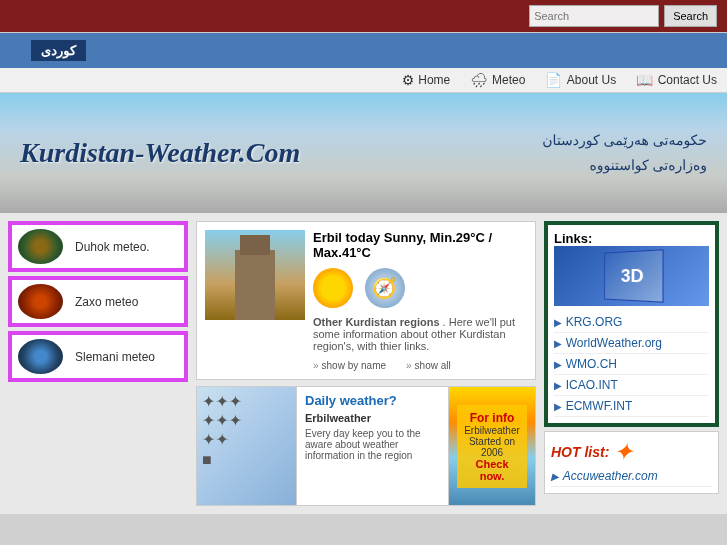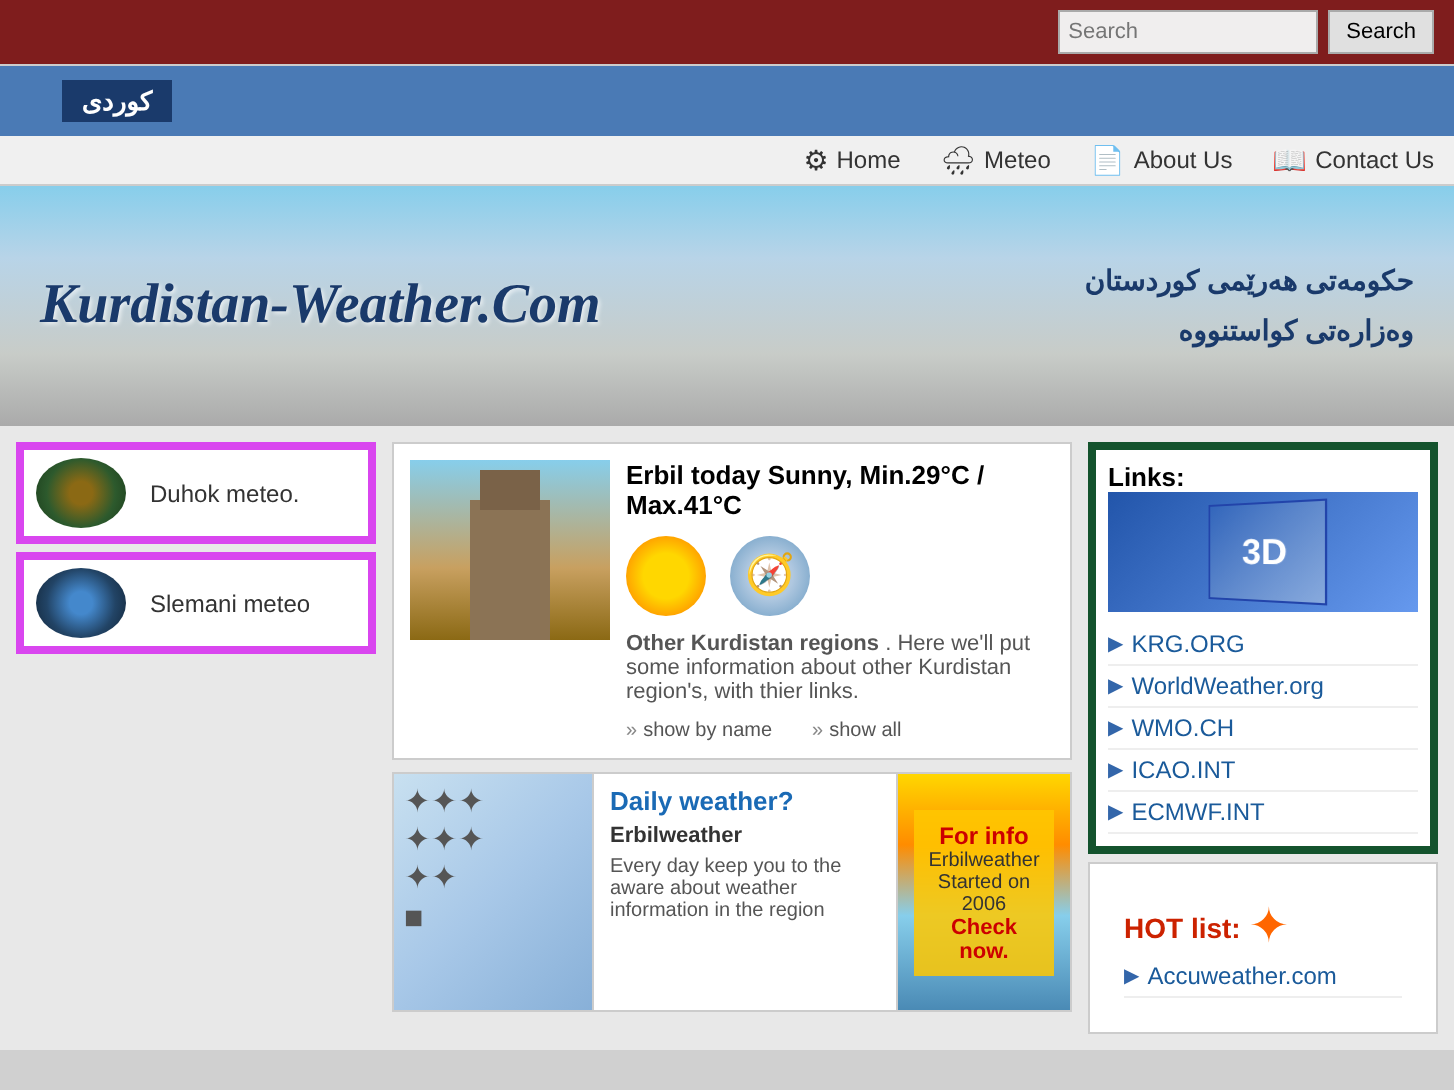--- a/index.html
+++ b/index.html
@@ -89,21 +89,21 @@
       color: #1a3a6b;
       font-style: italic;
       text-shadow: 1px 1px 2px rgba(255,255,255,0.7);
       font-family: Georgia, serif;
     }
     .hero-text-right {
       direction: rtl;
       color: #1a3a6b;
       font-size: 14px;
       line-height: 1.8;
-      font-weight: bold;
+      font-weight: normal;
     }
 
     
     .main-content {
       display: flex;
       background: #e8e8e8;
       padding: 8px;
       gap: 8px;
       min-height: 300px;
     }
@@ -368,21 +368,22 @@
       color: #3366aa;
       font-size: 10px;
     }
     .link-text {
       color: #1a5a9a;
       text-decoration: none;
     }
     .hot-list {
       background: white;
       border: 1px solid #ccc;
-      padding: 17px;
+      padding: 6px;
+      font-style: italic;
     }
     .hot-label {
       font-weight: bold;
       font-size: 14px;
       color: #cc2200;
     }
     .hot-star {
       color: #ff6600;
       font-size: 24px;
     }
@@ -425,20 +426,24 @@
     <div>وەزارەتى كواستنووە</div>
   </div>
 </div>
 
 <div class="main-content">
 
   <div class="left-sidebar">
     <div class="sidebar-item">
       <div class="sidebar-thumb thumb-duhok"></div>
       <span class="sidebar-label">Duhok meteo.</span>
+    </div>
+    <div class="sidebar-item">
+      <div class="sidebar-thumb thumb-zaxo"></div>
+      <span class="sidebar-label">Zaxo meteo</span>
     </div>
     <div class="sidebar-item">
       <div class="sidebar-thumb thumb-slemani"></div>
       <span class="sidebar-label">Slemani meteo</span>
     </div>
   </div>
 
   <div class="center-content">
 
     <div class="erbil-today">

